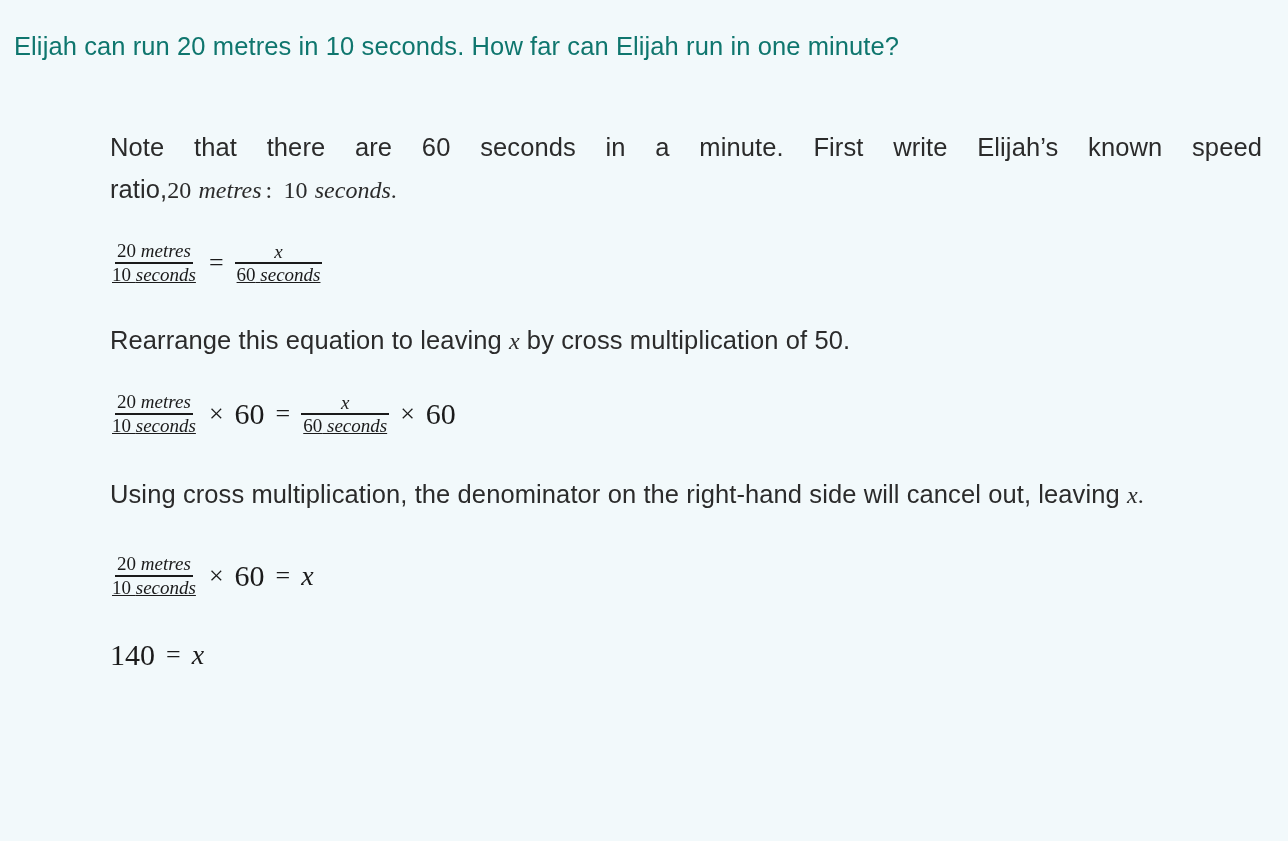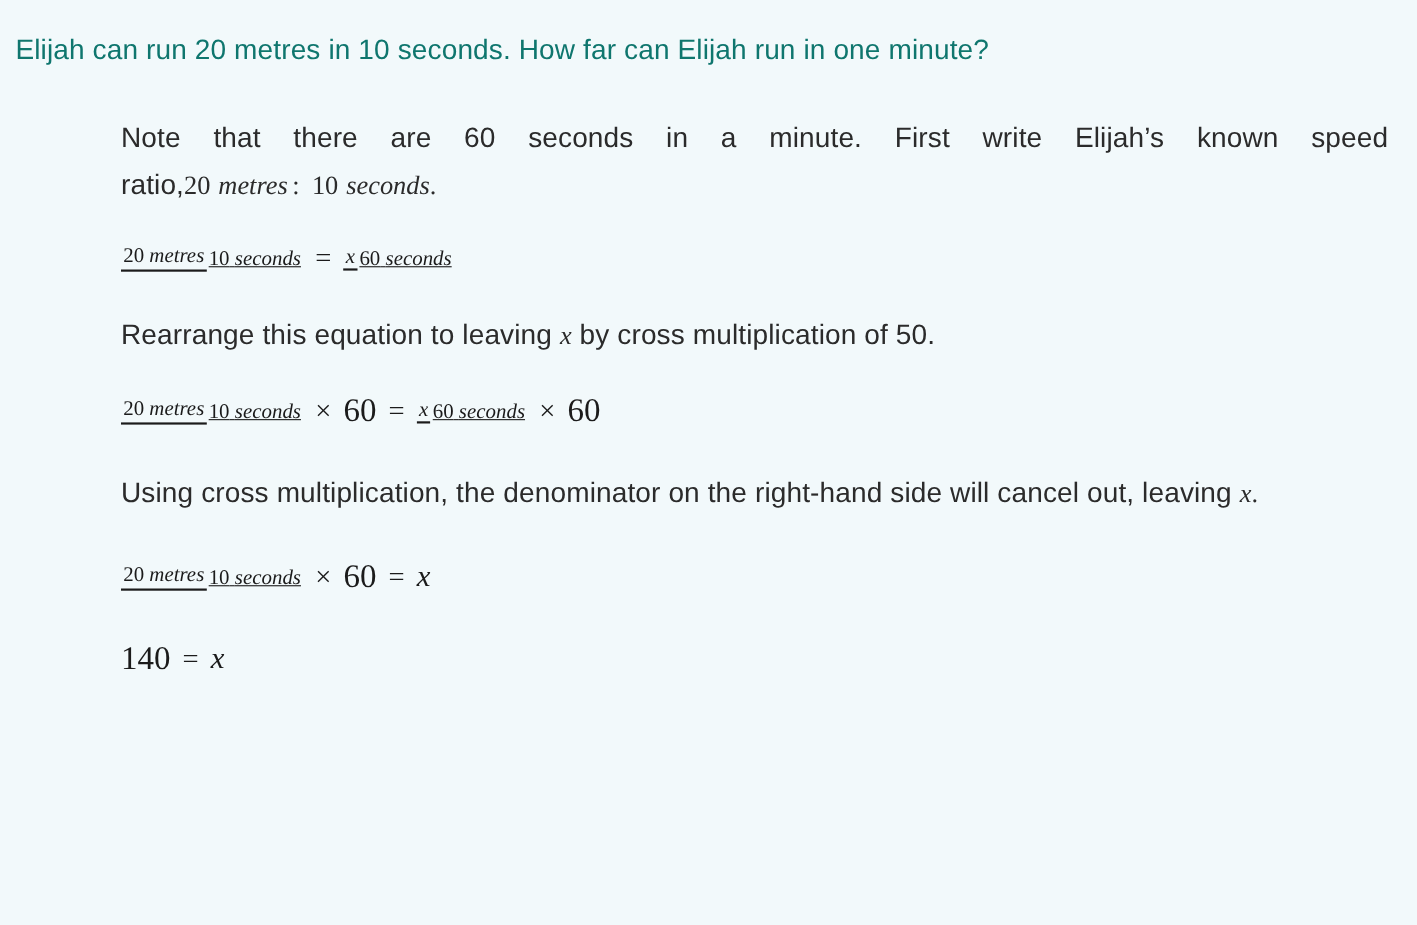--- a/index.html
+++ b/index.html
@@ -27,21 +27,21 @@
     line-height: 36px;
     letter-spacing: 0.1px;
     color: #0f766e;
     white-space: nowrap;
   }
 
   
   .solution {
     position: absolute;
     left: 110px;
-    top: 105px;
+    top: 126px;
     width: 1152px;
   }
 
   .para {
     font-size: 25.5px;
     line-height: 42px;
     letter-spacing: 0.1px;
     color: #2b2b2b;
     text-align: justify;
     text-justify: inter-word;
@@ -87,22 +87,22 @@
     font-size: 30px;
   }
   .eq .var-plain {
     font-style: italic;
     font-size: 28px;
   }
 
   
   .frac {
     display: inline-flex;
-    flex-direction: row;
-    align-items: flex-end;
+    flex-direction: column;
+    align-items: center;
     vertical-align: middle;
     line-height: 1.06;
   }
   .frac .numer,
   .frac .denom {
     display: block;
     padding: 0 2px;
     font-size: 19px;
     white-space: nowrap;
   }

